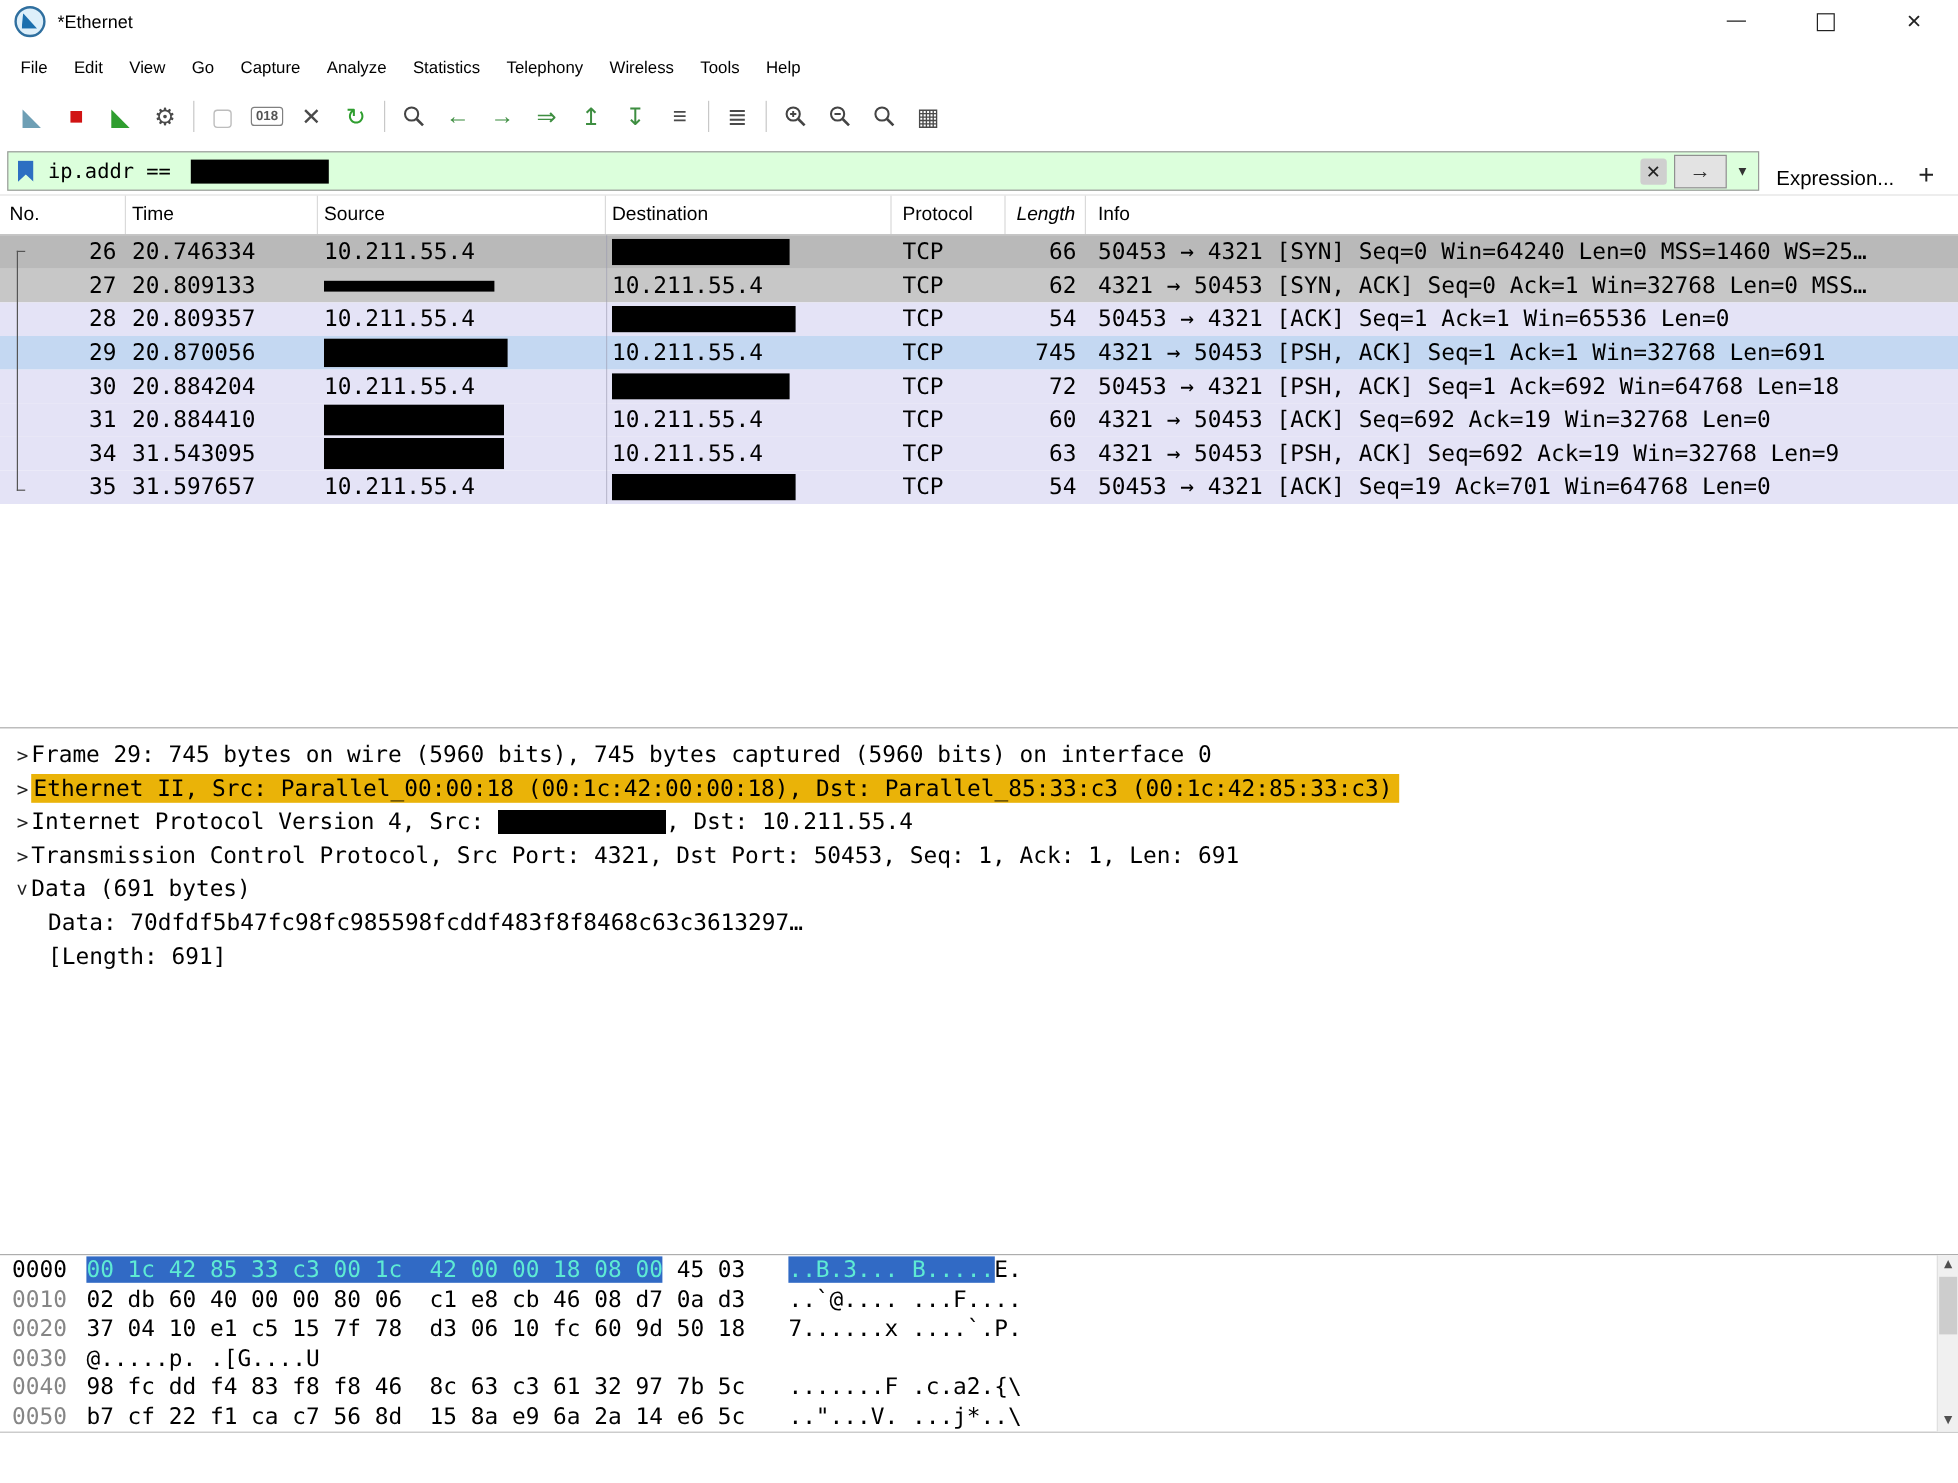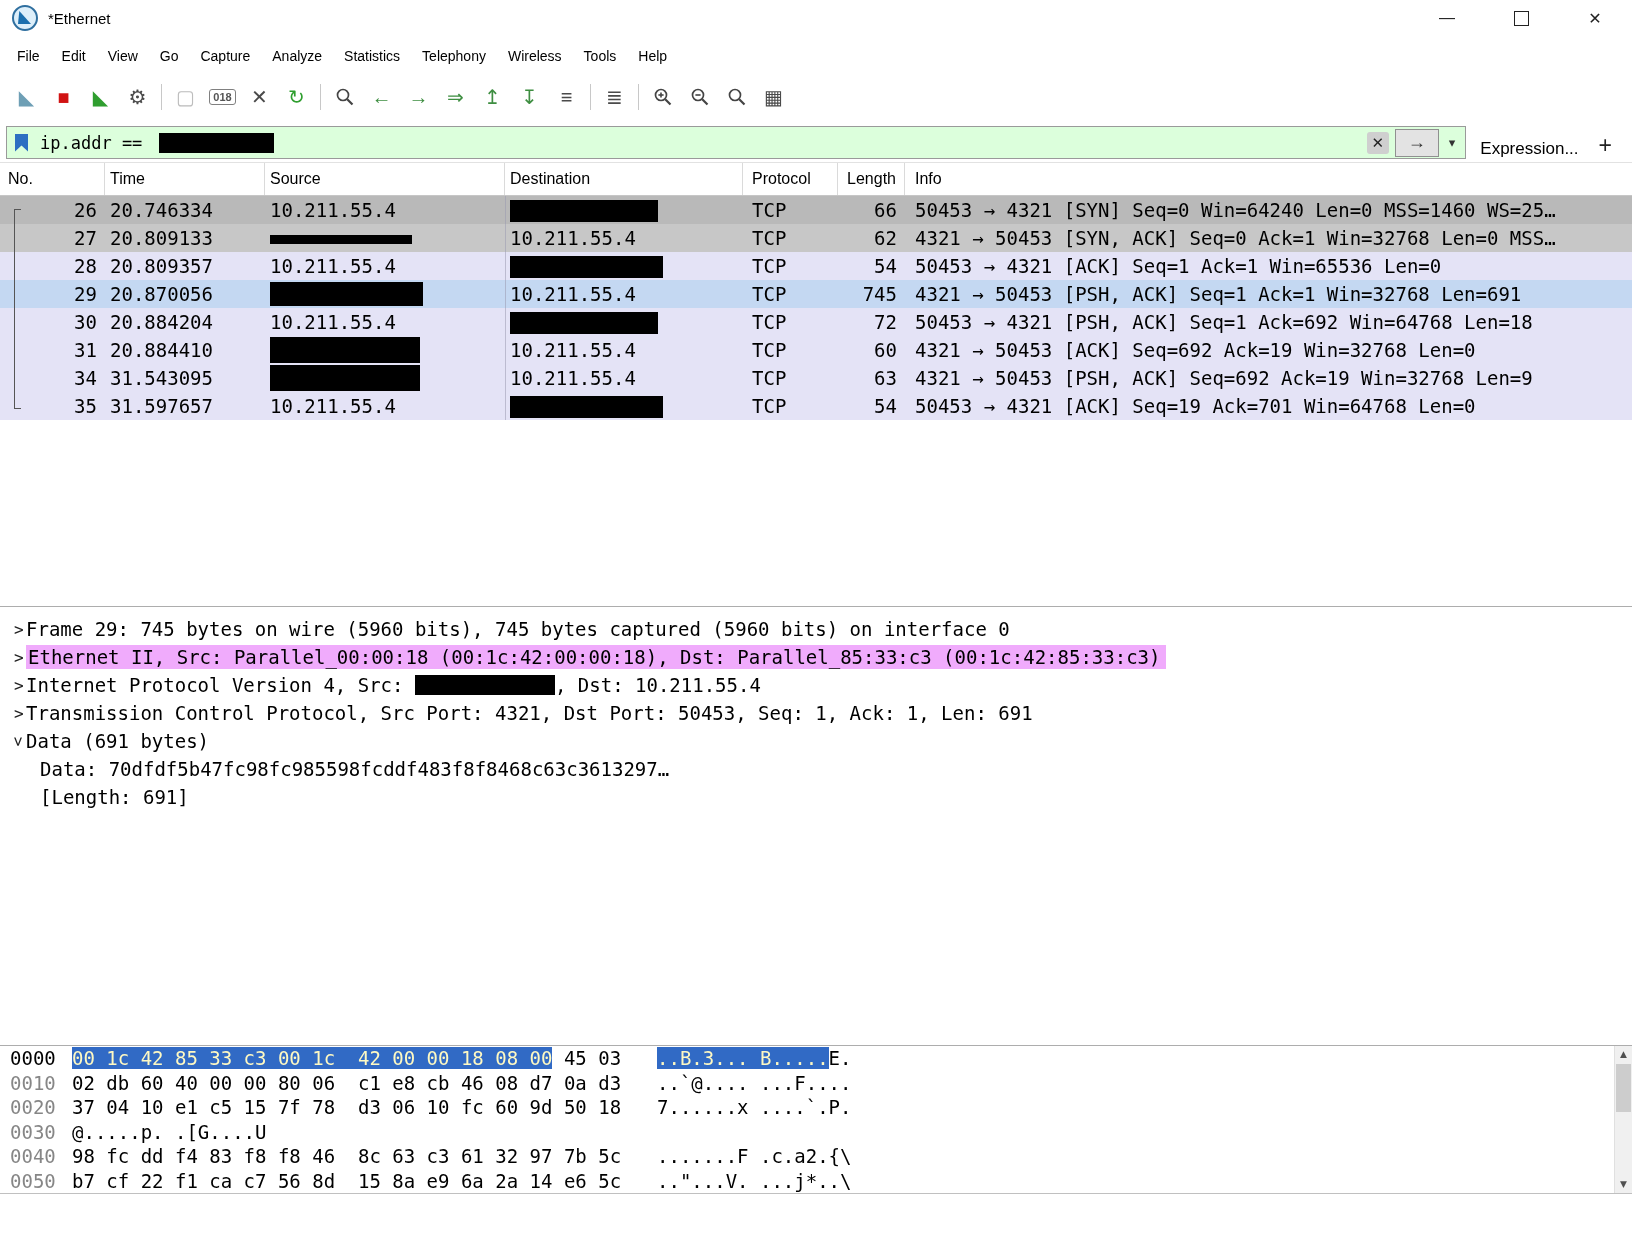--- a/index.html
+++ b/index.html
@@ -45,21 +45,21 @@
 
   
   .plist{flex:0 0 auto;}
   .plist-header{height:32px;display:flex;align-items:center;border-top:1px solid #e2e2e2;border-bottom:1px solid #c6c6c6;font-size:16px;}
   .ph{height:100%;display:flex;align-items:center;border-right:1px solid #dadada;box-sizing:border-box;overflow:hidden;}
   .h-no{width:105px;padding-left:8px;}
   .h-time{width:160px;padding-left:5px;}
   .h-src{width:240px;padding-left:5px;}
   .h-dst{width:238px;padding-left:5px;}
   .h-proto{width:95px;padding-left:9px;}
-  .h-len{width:67px;justify-content:flex-end;padding-right:8px;}
+  .h-len{width:67px;justify-content:flex-end;padding-right:8px;font-style:italic;}
   .h-info{flex:1;padding-left:10px;border-right:none;}
   .plist-rows{position:relative;height:224px;font-size:19px;}
   .prow{height:28px;display:flex;align-items:center;}
   .bg-gray1{background:#b9b9b9;} .bg-gray2{background:#c7c7c7;}
   .bg-purple{background:#e4e3f6;} .bg-sel{background:#c4d8f2;}
   .pc{display:block;overflow:hidden;white-space:pre;box-sizing:border-box;}
   .c-no{width:105px;text-align:right;padding-right:8px;}
   .c-time{width:160px;padding-left:5px;}
   .c-src{width:240px;padding-left:5px;}
   .c-dst{width:238px;padding-left:5px;}
@@ -72,30 +72,30 @@
   .plist-empty{height:186px;background:#fff;}
 
   
   .splitter{height:6px;border-top:1px solid #adadad;background:#fff;flex:0 0 auto;}
 
   
   .details{height:432px;font-size:19px;padding-top:2px;flex:0 0 auto;box-sizing:border-box;}
   .d-line{height:28px;display:flex;align-items:center;white-space:pre;}
   .d-exp{width:26px;padding-left:14px;font-size:16px;color:#222;box-sizing:border-box;flex:0 0 auto;}
   .d-exp .rot{display:inline-block;transform:rotate(90deg);}
-  .d-sel{background:#f0abfc;padding:1px 6px 1px 2px;}
+  .d-sel{background:#eab308;padding:1px 6px 1px 2px;}
   .d-child{padding-left:40px;}
 
   
   .hexpane{height:148px;border-top:1px solid #adadad;position:relative;font-size:19px;line-height:24.5px;flex:0 0 auto;box-sizing:border-box;}
   .h-row{display:flex;white-space:pre;}
   .h-off{width:72px;padding-left:10px;color:#868686;box-sizing:border-box;}
   .h-off.cur{color:#000;}
   .h-hex{width:585px;}
-  .h-hl{background:#316ac5;color:#fef9c3;}
+  .h-hl{background:#316ac5;color:#5eead4;}
   .scrollbar{position:absolute;right:0;top:0;bottom:0;width:17px;background:#f0f0f0;border-left:1px solid #e0e0e0;}
   .sb-btn{height:17px;display:flex;align-items:center;justify-content:center;font-size:9px;color:#505050;font-family:"DejaVu Sans",sans-serif;}
   .sb-btn.down{position:absolute;bottom:0;left:0;right:0;}
   .sb-thumb{position:absolute;top:18px;left:1px;right:1px;height:48px;background:#cdcdcd;}
 
   .bottomstrip{flex:1;border-top:1px solid #c0c0c0;background:#fff;}
 
   svg.mag{display:block;}
 </style>
 </head>

